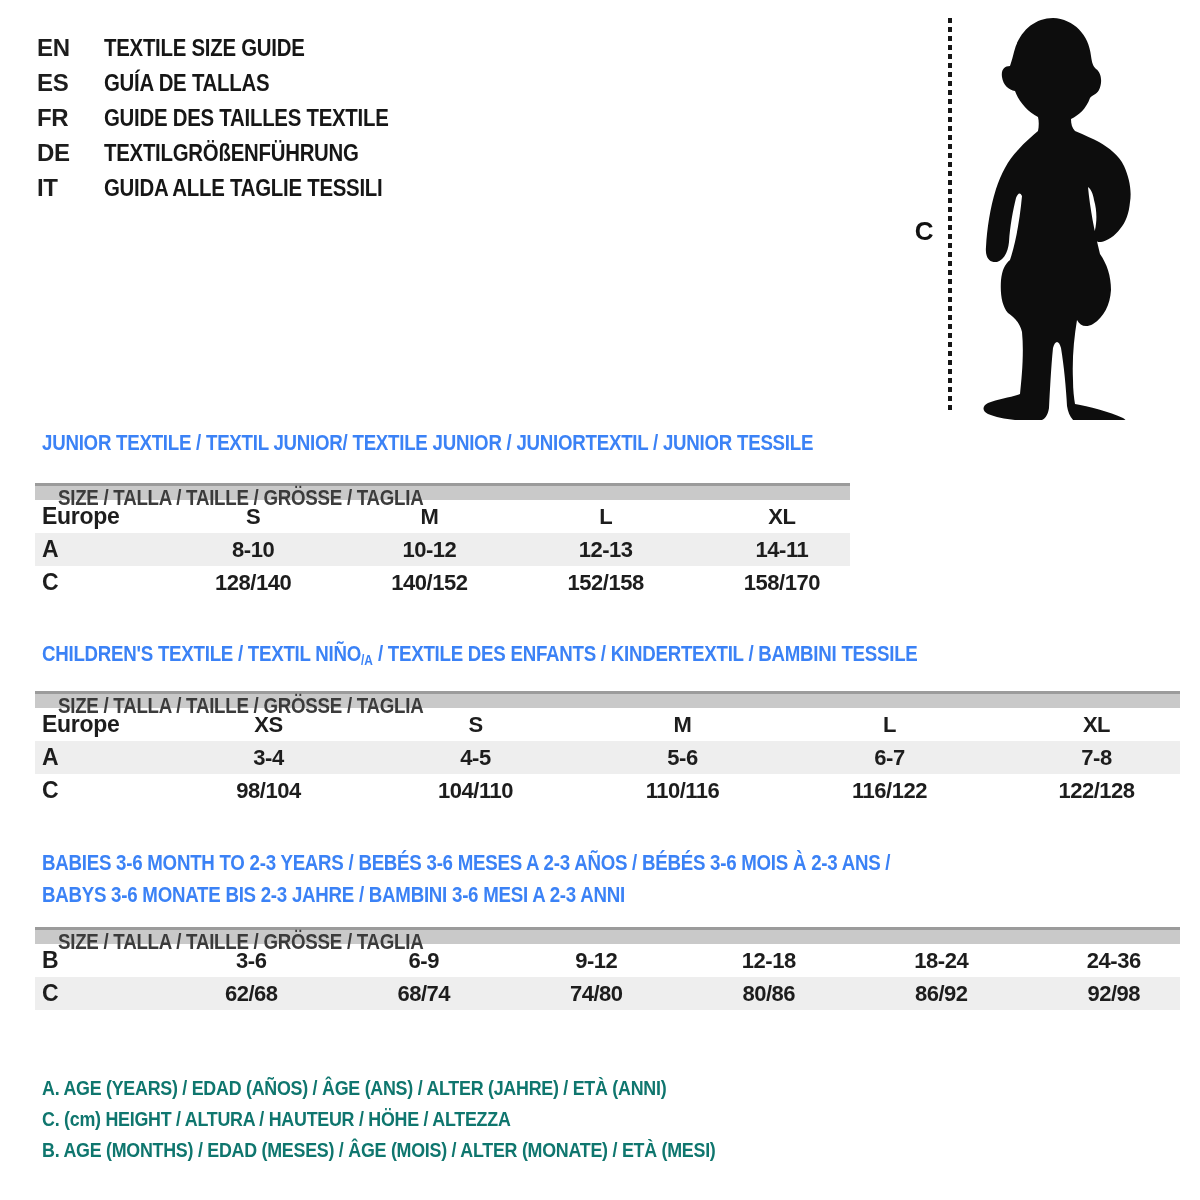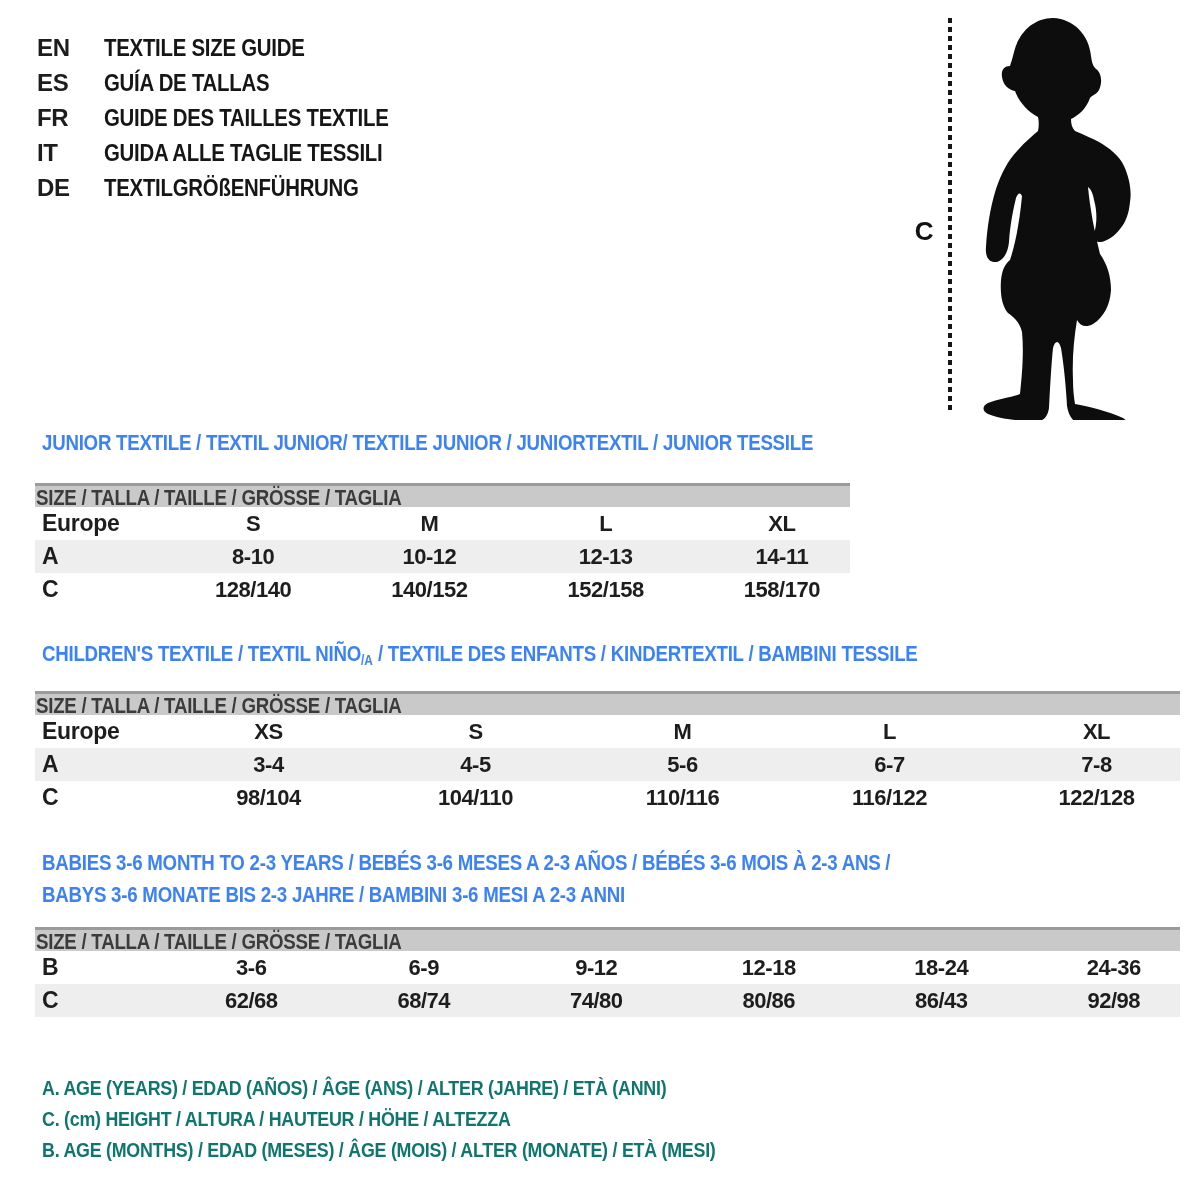--- a/index.html
+++ b/index.html
@@ -30,22 +30,22 @@
   .st2{left:42px;top:641px;}
   .st3{left:42px;top:847px;}
   .st3 .tline{height:32px;line-height:32px;}
   .subsz{font-size:14px;vertical-align:-4px;letter-spacing:0;}
 
   
   .table{left:35px;}
   .t1{top:483px;width:815px;}
   .t2{top:691px;width:1145px;}
   .t3{top:927px;width:1145px;}
-  .band{height:24px;background:#c9c9c9;border-top:3px solid #9b9b9b;box-sizing:border-box;
-    line-height:24px;padding-left:1px;font-size:22px;color:#3b3b3b;}
+  .band{height:17px;background:#c9c9c9;border-top:3px solid #9b9b9b;box-sizing:border-box;
+    line-height:24px;padding-left:23px;font-size:22px;color:#3b3b3b;}
   .trow{display:flex;height:33px;line-height:33px;font-size:22px;color:#1d1d1d;gap:40px;}
   .stripe{background:#eeeeee;}
   .lbl{flex:0 0 110px;width:110px;padding-left:7px;box-sizing:border-box;font-size:23px;}
   .cell{flex:1 1 0;text-align:center;letter-spacing:-0.5px;}
 
   
   .legend{left:42px;top:1072px;}
   .legend-line{height:31px;line-height:31px;font-size:21px;color:#0f766e;}
 </style>
 </head>
@@ -60,26 +60,26 @@
     </div>
     <div class="lang-row">
       <span class="lang-code">ES</span>
       <span class="lang-label cond">GUÍA DE TALLAS</span>
     </div>
     <div class="lang-row">
       <span class="lang-code">FR</span>
       <span class="lang-label cond">GUIDE DES TAILLES TEXTILE</span>
     </div>
     <div class="lang-row">
+      <span class="lang-code">DE</span>
+      <span class="lang-label cond">TEXTILGRÖßENFÜHRUNG</span>
+    </div>
+    <div class="lang-row">
       <span class="lang-code">IT</span>
       <span class="lang-label cond">GUIDA ALLE TAGLIE TESSILI</span>
-    </div>
-    <div class="lang-row">
-      <span class="lang-code">DE</span>
-      <span class="lang-label cond">TEXTILGRÖßENFÜHRUNG</span>
     </div>
   </div>
 
   <div class="abs fig-c">C</div>
   <div class="abs fig-dash"></div>
   <svg class="abs fig-svg" width="180" height="406" viewBox="0 0 180 406" aria-hidden="true">
     <path d="M95,4
          C116,5 131,21 133,42 C134,49 135,52 138,55 C143,58 145,68 141,76
          C138,81 134,81 132,84 C128,95 121,101 113,105 C113,110 114,114 117,117
          C127,121 135,125 141,128 C151,134 161,141 166,152 C171,163 174,176 172,188
@@ -178,21 +178,21 @@
       <span class="cell">12-18</span>
       <span class="cell">18-24</span>
       <span class="cell">24-36</span>
     </div>
     <div class="trow stripe">
       <span class="lbl">C</span>
       <span class="cell">62/68</span>
       <span class="cell">68/74</span>
       <span class="cell">74/80</span>
       <span class="cell">80/86</span>
-      <span class="cell">86/43</span>
+      <span class="cell">86/92</span>
       <span class="cell">92/98</span>
     </div>
   </div>
 
   <div class="abs legend">
     <div class="legend-line">
       <span class="cond">A. AGE (YEARS) / EDAD (AÑOS) / ÂGE (ANS) / ALTER (JAHRE) / ETÀ (ANNI)</span>
     </div>
     <div class="legend-line">
       <span class="cond">C. (cm) HEIGHT / ALTURA / HAUTEUR / HÖHE / ALTEZZA</span>

